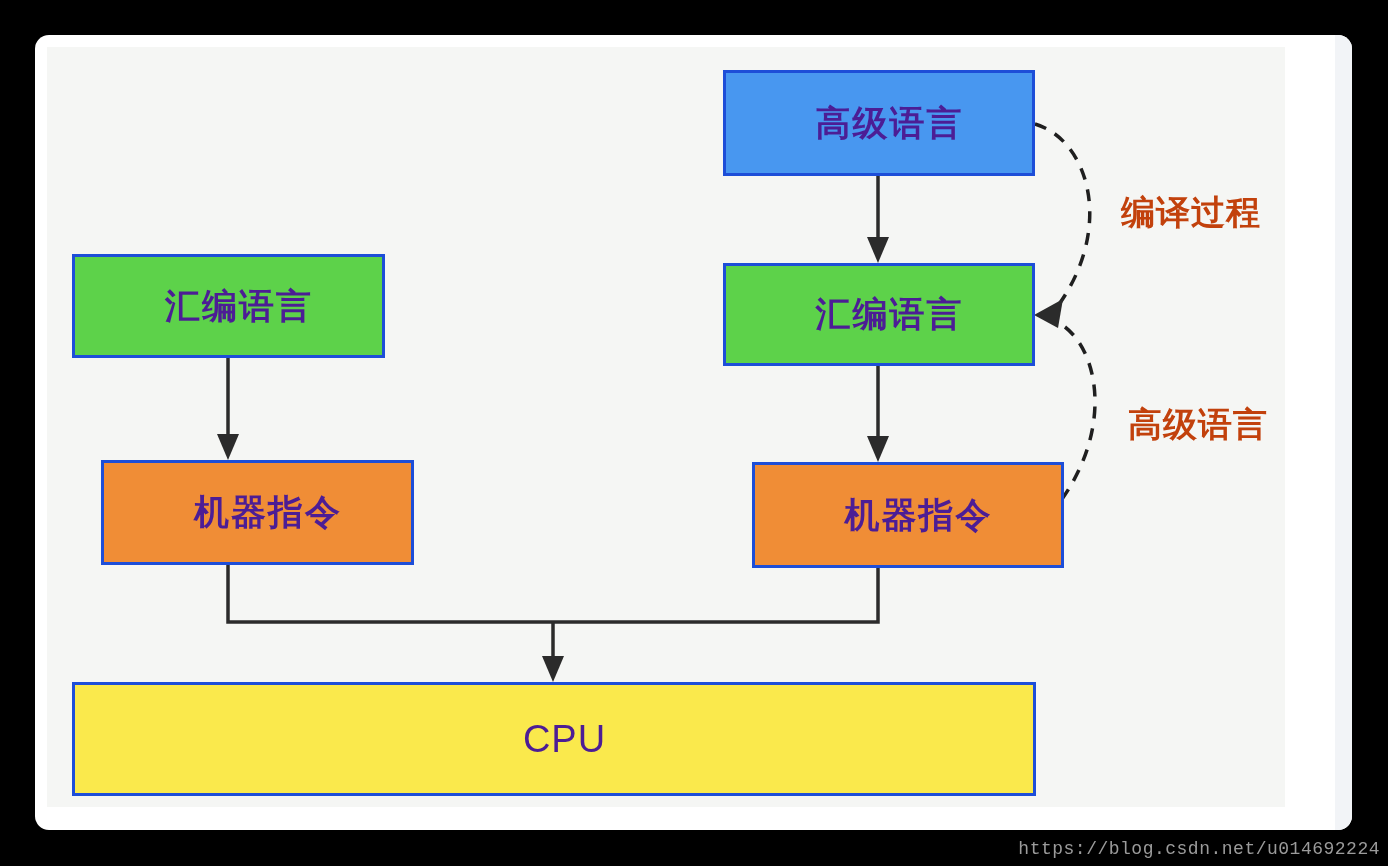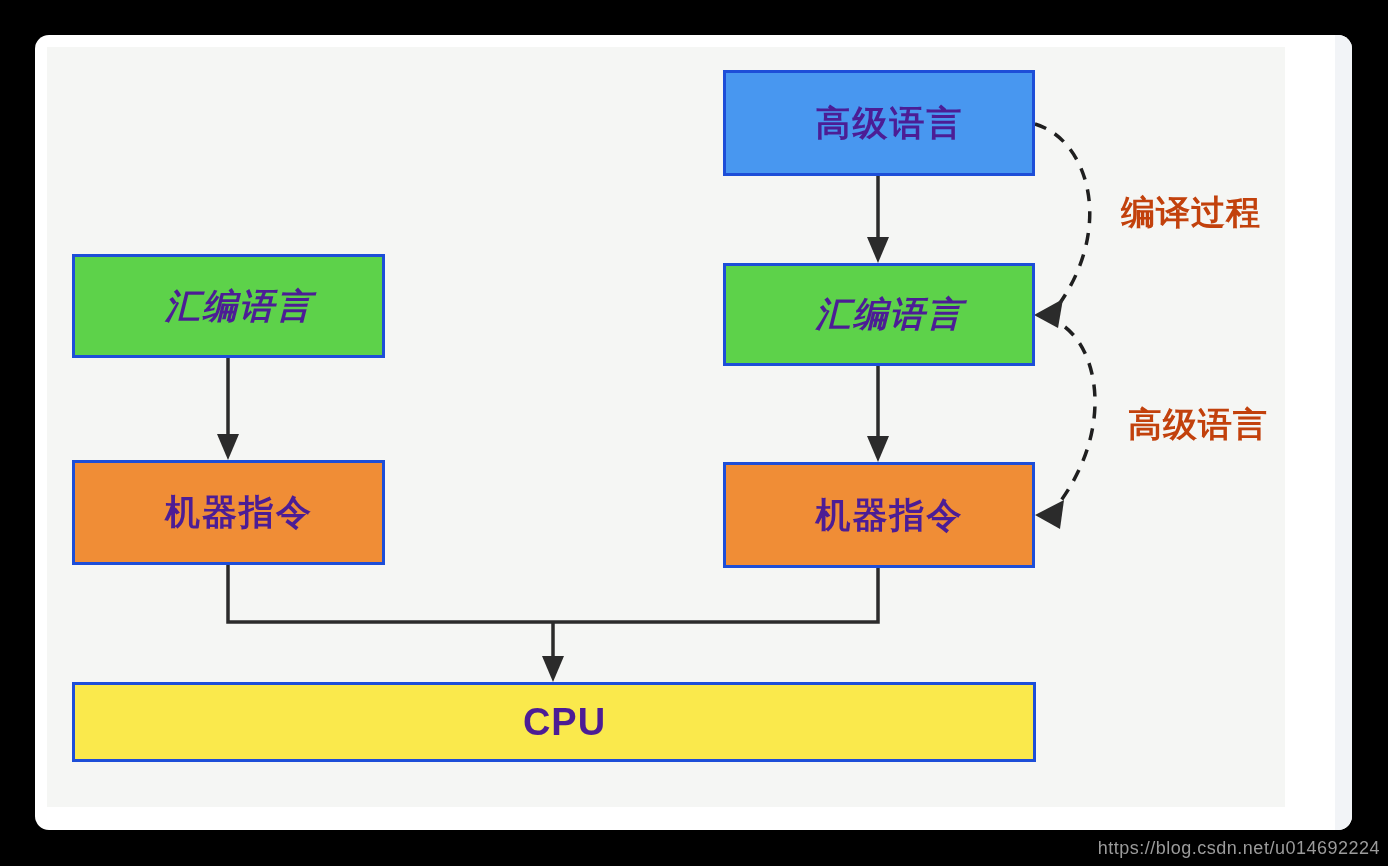--- a/index.html
+++ b/index.html
@@ -36,35 +36,35 @@
     display: flex;
     align-items: center;
     justify-content: center;
     font-size: 35px;
     font-weight: bold;
     color: #4c1d95;
     letter-spacing: 2px;
     padding-left: 21px;
   }
   .node.blue   { background: #4897f0; }
-  .node.green  { background: #5dd24a; font-style: italic; }
-  .node.orange { background: #f08d36; }
+  .node.green  { background: #5dd24a; }
+  .node.orange { background: #f08d36; margin-left: 29px; }
   .node.yellow { background: #fae94c; }
 
   
   .box-asm-left     { left: 37px;  top: 219px; width: 313px; height: 104px; }
   .box-machine-left { left: 37px;  top: 425px; width: 313px; height: 105px; }
   
   .box-high        { left: 688px; top: 35px;  width: 312px; height: 106px; }
   .box-asm-right   { left: 688px; top: 228px; width: 312px; height: 103px; }
   .box-machine-right{ left: 688px; top: 427px; width: 312px; height: 106px; }
   
   .box-cpu {
-    left: 37px; top: 647px; width: 964px; height: 80px;
-    font-size: 38px; font-weight: 700; letter-spacing: 1px;
+    left: 37px; top: 647px; width: 964px; height: 114px;
+    font-size: 38px; font-weight: 400; letter-spacing: 1px;
   }
 
   .svg-overlay {
     position: absolute;
     left: 0; top: 0;
     width: 1317px; height: 795px;
     pointer-events: none;
   }
   .proc-label {
     position: absolute;
@@ -77,20 +77,21 @@
   .label-compile  { left: 1086px; top: 155px; }
   .label-assemble { left: 1093px; top: 367px; }
 
   .watermark {
     position: absolute;
     right: 8px;
     bottom: 7px;
     font-size: 18px;
     color: #9b9b9b;
     letter-spacing: 0.5px;
+    font-family: Liberation Mono, monospace;
   }
 </style>
 </head>
 <body>
 
 <div class="card">
   <div class="canvas-area"></div>
   <div class="right-strip"></div>
 
   <svg class="svg-overlay" viewBox="0 0 1317 795" xmlns="http://www.w3.org/2000/svg">

